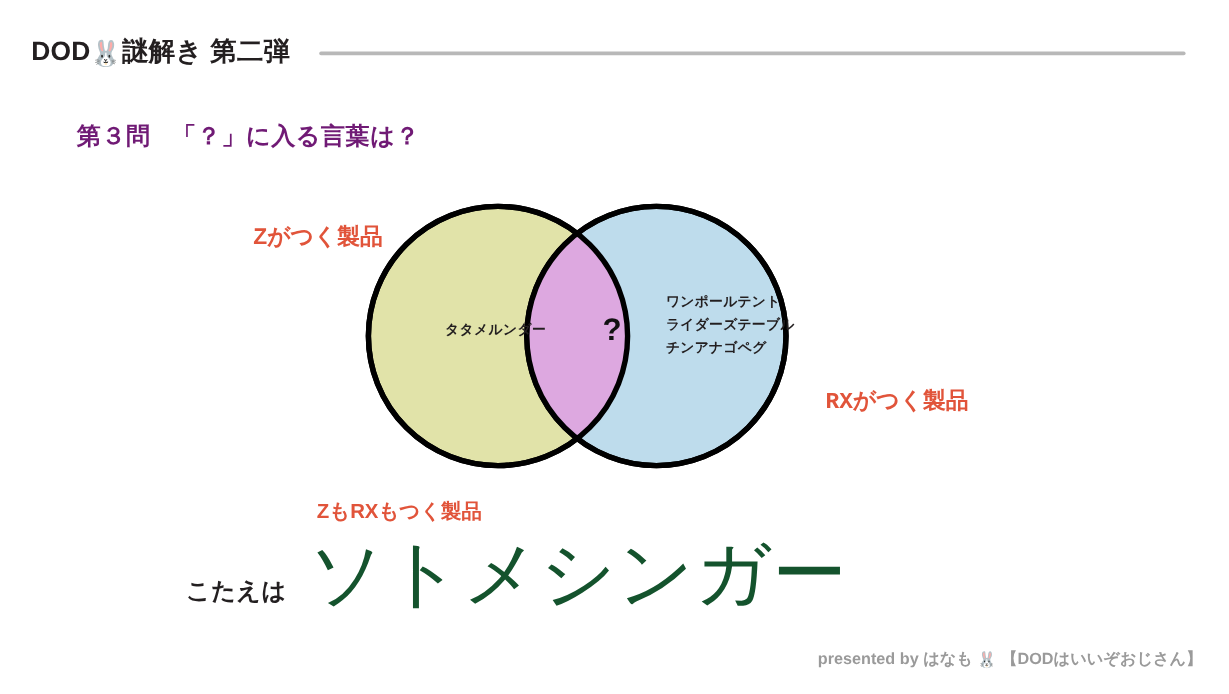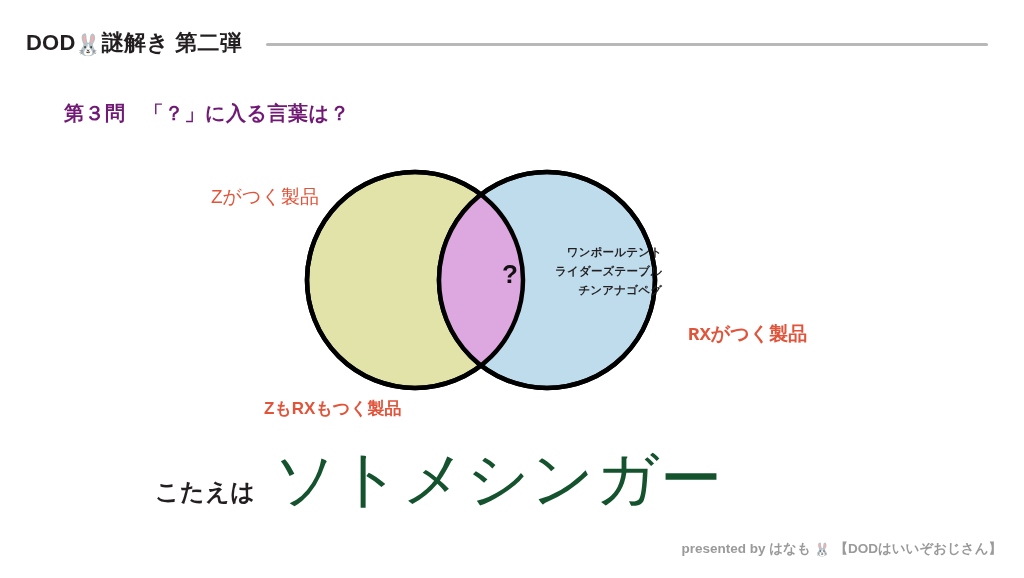--- a/index.html
+++ b/index.html
@@ -94,64 +94,63 @@
   .venn-right-text {
     position: absolute;
     left: 255px;
     top: 88px;
     font-size: 11.5px;
     font-weight: bold;
     line-height: 1.65;
     letter-spacing: 0.2px;
     color: #231f20;
     white-space: nowrap;
-    text-align: right;
   }
 
   
   .label-left {
     position: absolute;
     left: 211px;
     top: 184px;
     font-size: 19px;
-    font-weight: normal;
+    font-weight: bold;
     color: #e1543a;
     white-space: nowrap;
   }
   .label-right {
     position: absolute;
     left: 688px;
     top: 321px;
     font-size: 19px;
     font-weight: bold;
     color: #e1543a;
     white-space: nowrap;
     font-family: Liberation Mono, monospace;
   }
   .label-both {
     position: absolute;
     left: 264px;
-    top: 397px;
+    top: 415px;
     font-size: 17px;
     font-weight: bold;
     color: #e1543a;
     white-space: nowrap;
   }
 
   
   .answer {
     position: absolute;
     left: 155px;
     top: 448px;
     display: flex;
     align-items: baseline;
     white-space: nowrap;
   }
   .answer-prefix {
-    font-size: 24px;
+    font-size: 20px;
     font-weight: bold;
     letter-spacing: 0.5px;
     color: #231f20;
     margin-top: 8px;
   }
   .answer-value {
     margin-left: 18px;
     font-size: 62px;
     font-weight: 400;
     letter-spacing: 1px;
@@ -202,20 +201,21 @@
     <circle cx="247" cy="125" r="108" fill="#bedcec" stroke="#000000" stroke-width="4.5"></circle>
 
     <g clip-path="url(#clipLeft)">
       <circle cx="247" cy="125" r="108" fill="#dda8e0" stroke="none"></circle>
     </g>
 
     <circle cx="115" cy="125" r="108" fill="none" stroke="#000000" stroke-width="4.5"></circle>
     <circle cx="247" cy="125" r="108" fill="none" stroke="#000000" stroke-width="4.5"></circle>
   </svg>
 
+  <div class="venn-left-text">タタメルンダー</div>
 
   <div class="venn-center-text">?</div>
 
   <div class="venn-right-text">
     <div>ワンポールテント</div>
     <div>ライダーズテーブル</div>
     <div>チンアナゴペグ</div>
   </div>
 </div>
 

